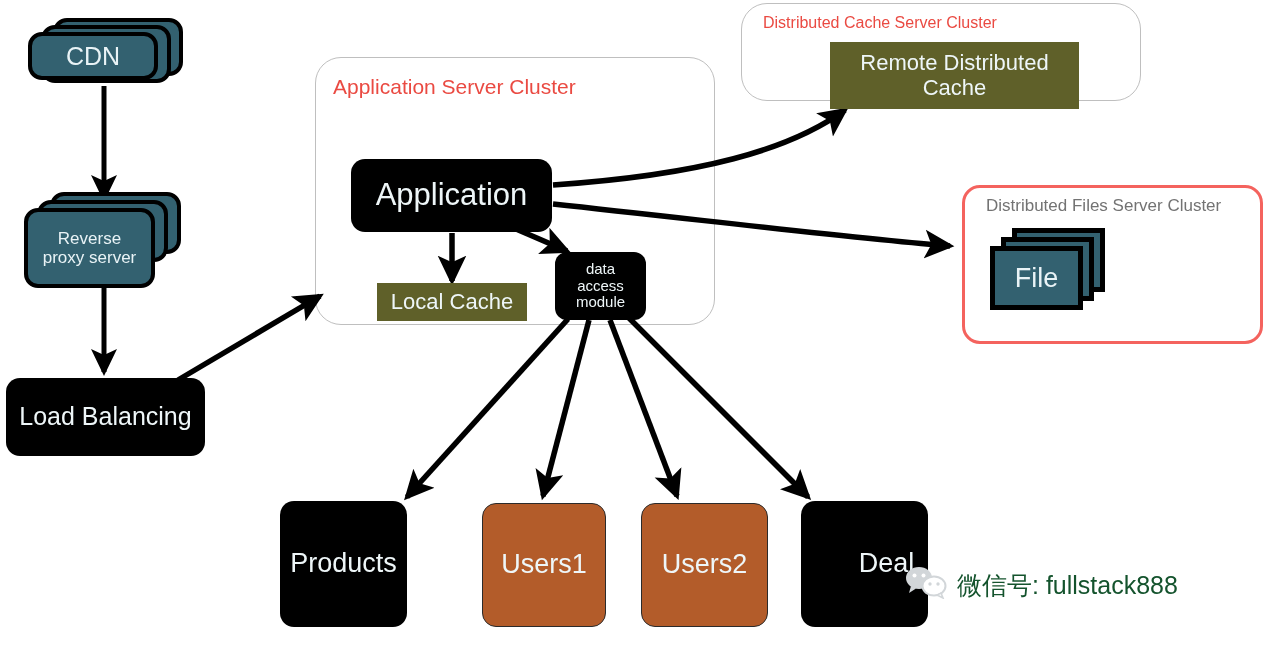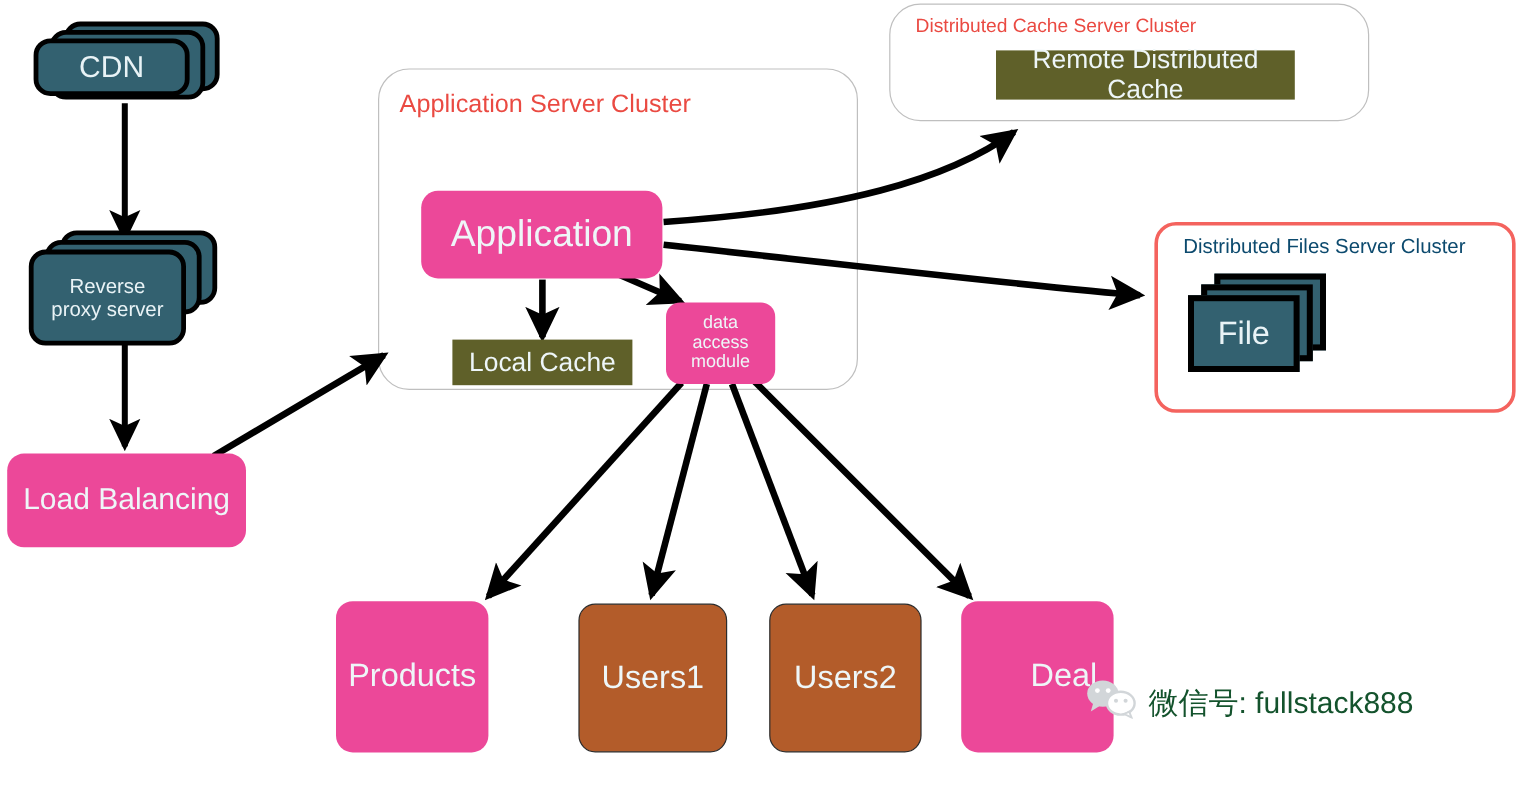--- a/index.html
+++ b/index.html
@@ -2,42 +2,42 @@
 <html><head>
 <meta charset="utf-8">
 <style>
   html,body{margin:0;padding:0;background:#ffffff;}
   body{width:1278px;height:654px;overflow:hidden;font-family:"Liberation Sans","DejaVu Sans",sans-serif;}
   #stage{position:relative;width:1278px;height:654px;background:#fff;}
 
   
   .node{position:absolute;box-sizing:border-box;display:flex;align-items:center;
         justify-content:center;text-align:center;color:#eef6f8;line-height:1.1;}
-  .teal{background:#ec4899;}
+  .teal{background:#000000;}
   .olive{background:#5f6029;}
   .orange{background:#b35c2a;border:1.5px solid #2b2b2b;}
   .rounded-lg{border-radius:14px;}
   .rounded-md{border-radius:12px;}
   .sq{border-radius:0;}
 
   
   .stack{position:absolute;}
   .stack .layer{position:absolute;box-sizing:border-box;background:#336170;
                 border:4px solid #000;border-radius:14px;}
   .stack .layer.sqc{border-radius:0;border-width:5px;}
   .stack .face{display:flex;align-items:center;justify-content:center;text-align:center;
                color:#e9f3f6;line-height:1.12;}
 
   
   .cluster{position:absolute;box-sizing:border-box;background:transparent;}
   .cluster-thin{border:1px solid #bfbfbf;border-radius:26px;}
   .cluster-red{border:3px solid #f4635e;border-radius:18px;}
   .cluster-title{position:absolute;white-space:nowrap;}
   .title-red{color:#ea4a42;}
-  .title-dark{color:#0c4a6e;}
+  .title-dark{color:#737373;}
 
   svg.arrows{position:absolute;left:0;top:0;width:1278px;height:654px;overflow:visible;pointer-events:none;}
 
   
   #watermark{position:absolute;display:flex;align-items:center;gap:10px;color:#14532d;
              font-size:25px;white-space:nowrap;}
   #watermark .wx{flex:0 0 auto;}
 </style>
 </head>
 <body>
@@ -108,21 +108,21 @@
   <div class="node olive sq" style="left:377px;top:283px;width:150px;height:38px;font-size:22px;">
     <span>Local Cache</span>
   </div>
 
   <div class="node teal rounded-md" style="left:555px;top:252px;width:91px;height:68px;font-size:15px;flex-direction:column;">
     <span>data</span>
     <span>access</span>
     <span>module</span>
   </div>
 
-  <div class="node olive sq" style="left:830px;top:42px;width:249px;height:41px;font-size:22px;">
+  <div class="node olive sq" style="left:830px;top:42px;width:249px;height:67px;font-size:22px;">
     <span>Remote Distributed Cache</span>
   </div>
 
   <div class="stack" style="left:990px;top:228px;width:108px;height:85px;text-decoration:underline;">
     <div class="layer sqc" style="left:22px;top:0;width:93px;height:64px;"></div>
     <div class="layer sqc" style="left:11px;top:9px;width:93px;height:64px;"></div>
     <div class="layer sqc face" style="left:0;top:18px;width:93px;height:64px;font-size:27px;">
       <span>File</span>
     </div>
   </div>

